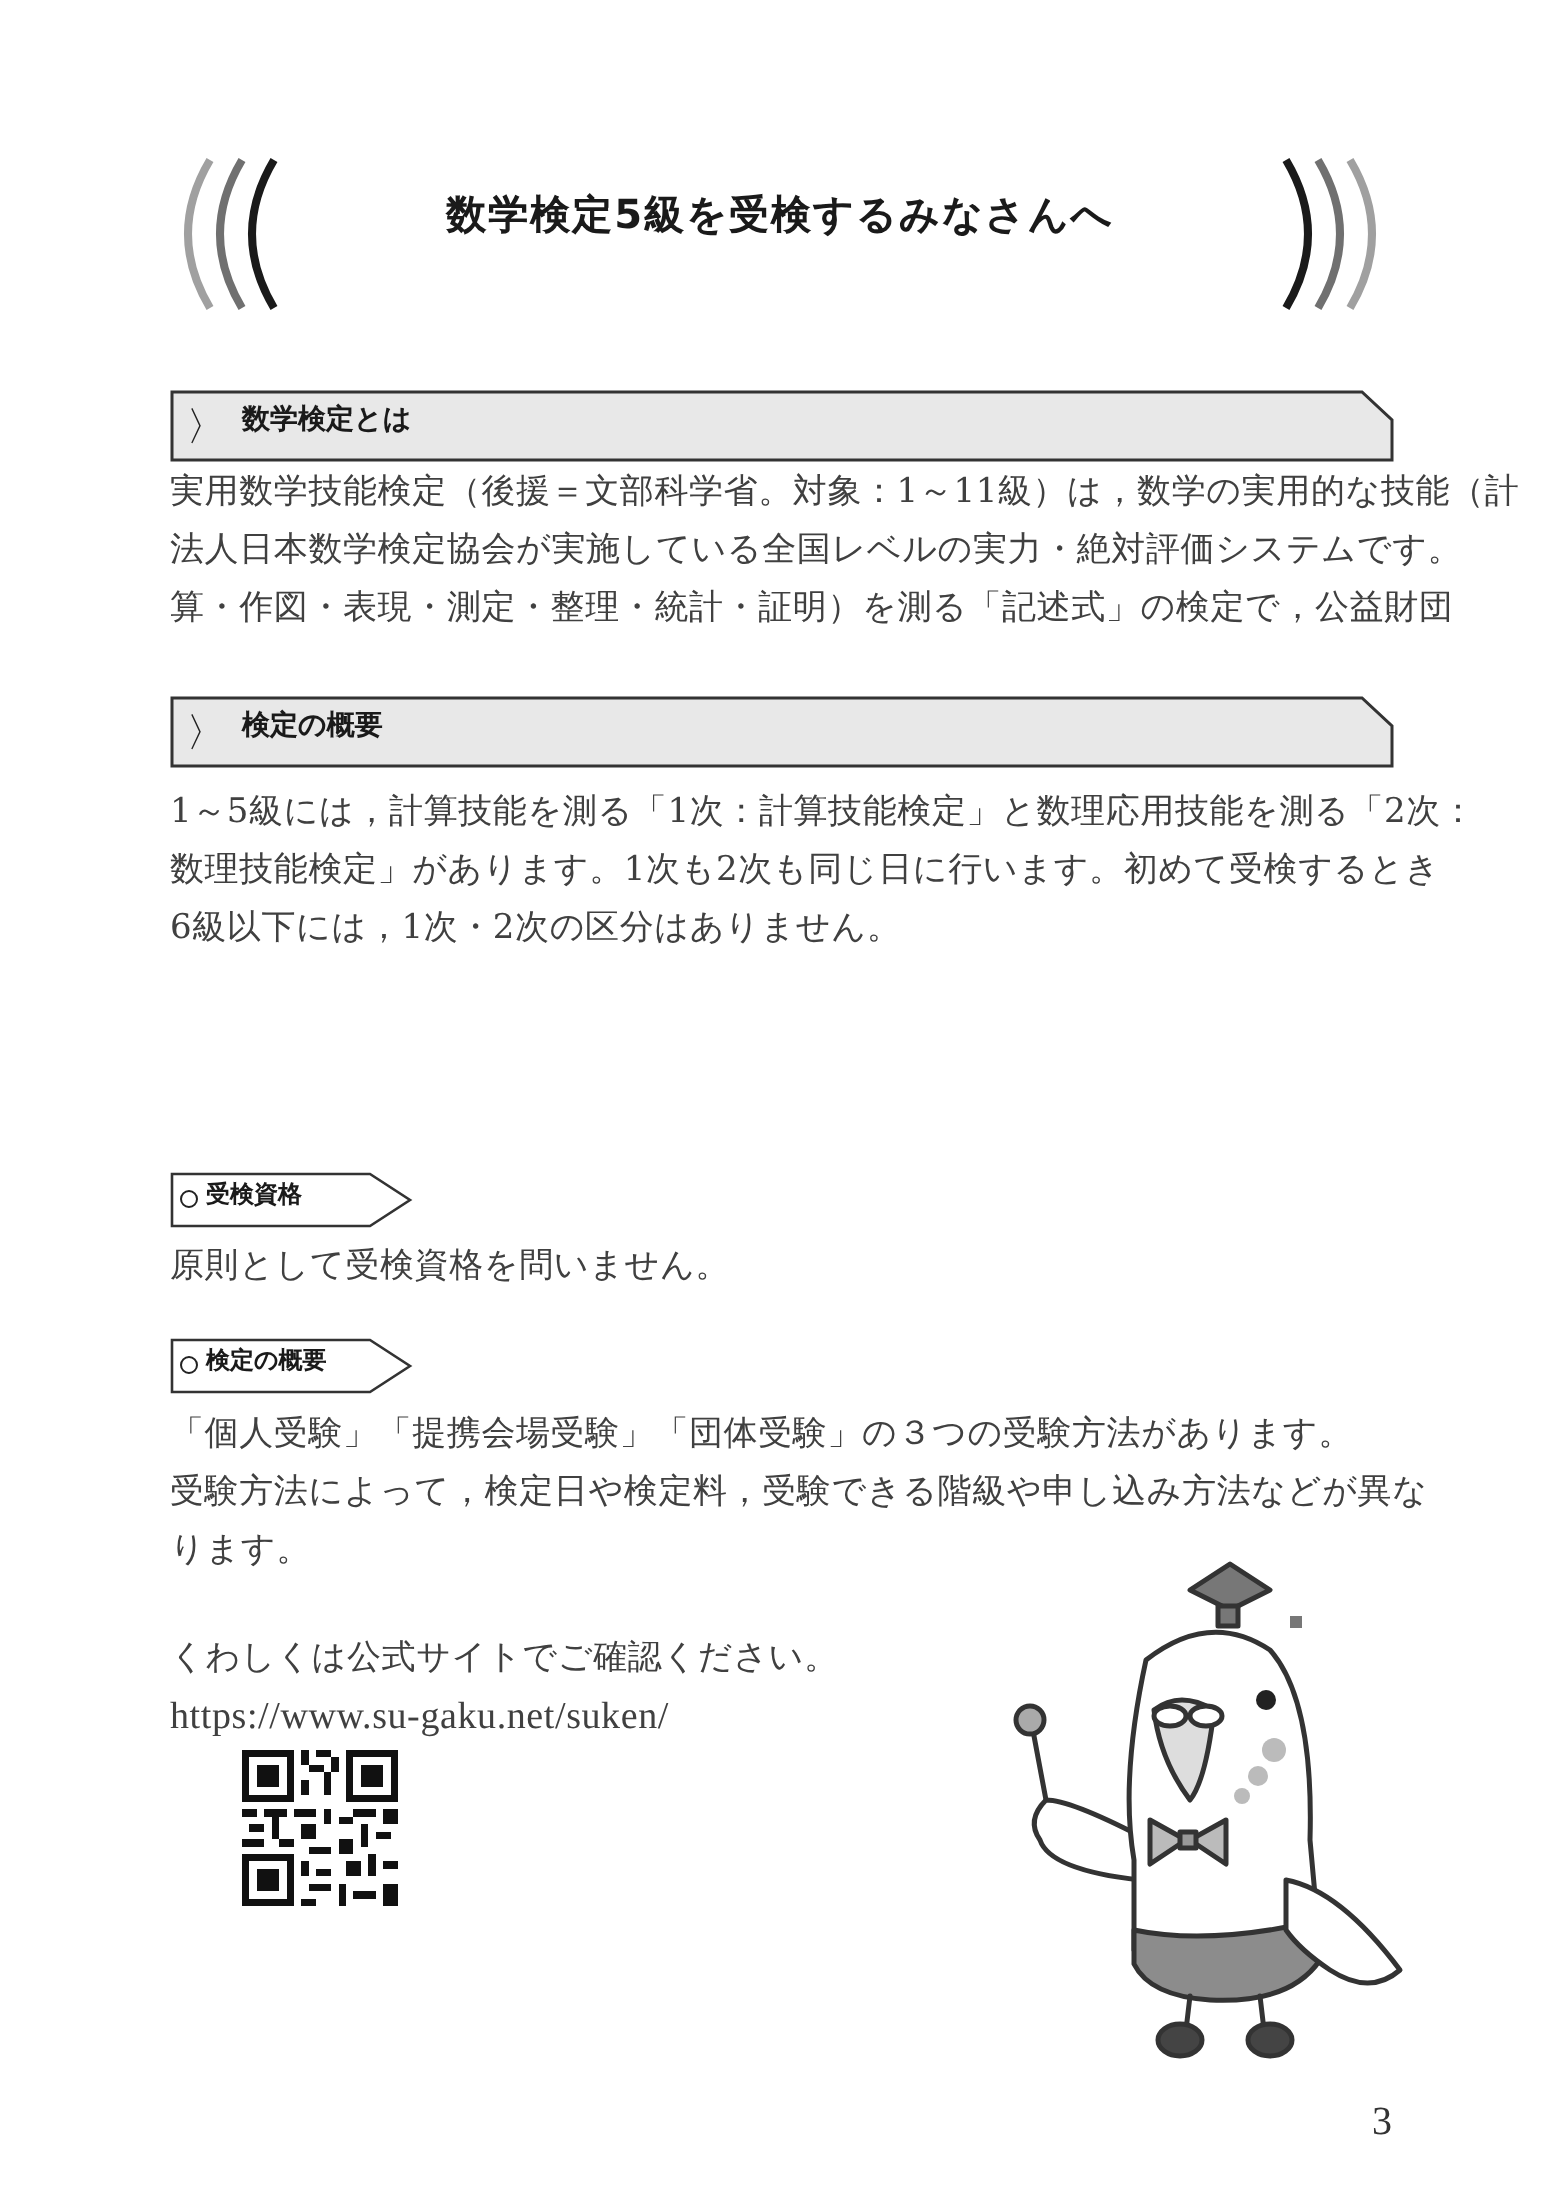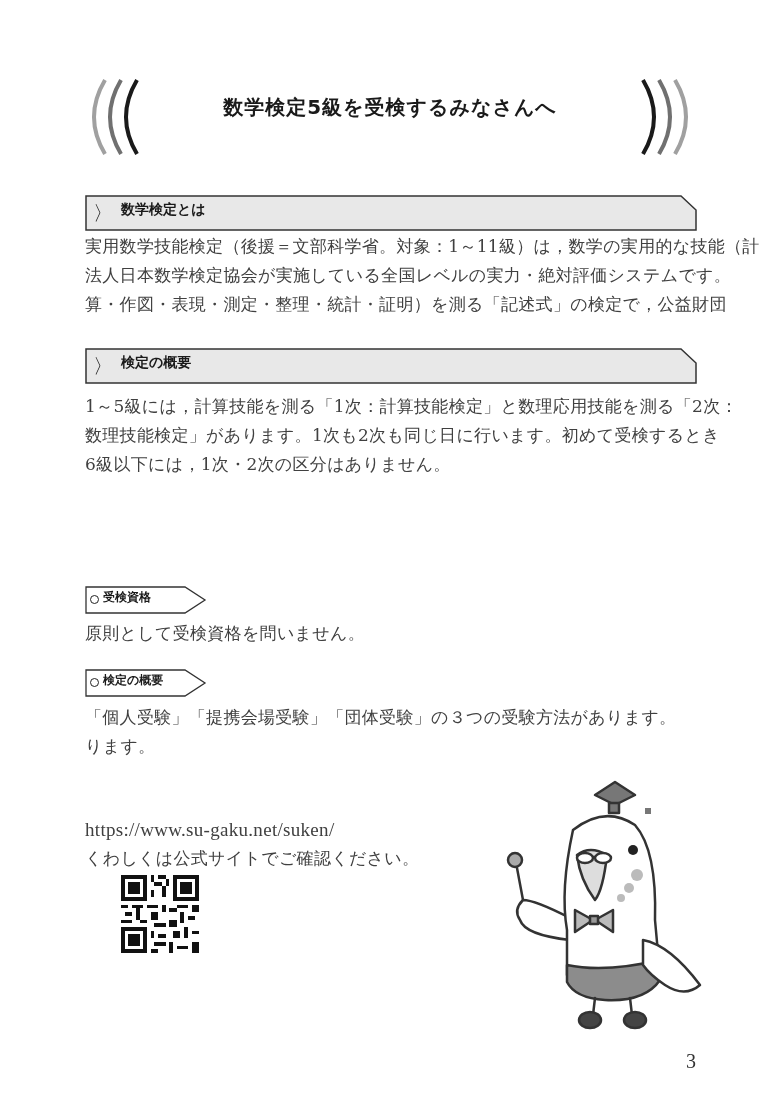--- a/index.html
+++ b/index.html
@@ -121,26 +121,27 @@
 
 <div class="abs sub-tag" style="top:669px;">
   <svg width="125" height="28" viewBox="0 0 125 28">
     <path d="M1 1 H100 L120 14 L100 27 H1 Z" fill="#fff" stroke="#333" stroke-width="1.3"></path>
   </svg>
   <span class="circ"></span>
   <span class="label">検定の概要</span>
 </div>
 <div class="abs para" style="top:703px;">
   <span class="line">「個人受験」「提携会場受験」「団体受験」の３つの受験方法があります。</span>
+  <span class="line">受験方法によって，検定日や検定料，受験できる階級や申し込み方法などが異な</span>
   <span class="line">ります。</span>
 </div>
 
 <div class="abs para" style="top:815px;">
+  <span class="line">くわしくは公式サイトでご確認ください。</span>
   <span class="line url">https://www.su-gaku.net/suken/</span>
-  <span class="line">くわしくは公式サイトでご確認ください。</span>
 </div>
 
 <svg class="abs qr" viewBox="0 0 21 21" width="80" height="78" shape-rendering="crispEdges">
   <rect width="21" height="21" fill="#fff"></rect>
   <g fill="#111">
     <path d="M0 0h7v7h-7z M1 1v5h5v-5z M2 2h3v3h-3z" fill-rule="evenodd"></path>
     <path d="M14 0h7v7h-7z M15 1v5h5v-5z M16 2h3v3h-3z" fill-rule="evenodd"></path>
     <path d="M0 14h7v7h-7z M1 15v5h5v-5z M2 16h3v3h-3z" fill-rule="evenodd"></path>
     <rect x="8" y="0" width="1" height="2"></rect>
       <rect x="10" y="0" width="2" height="1"></rect>

